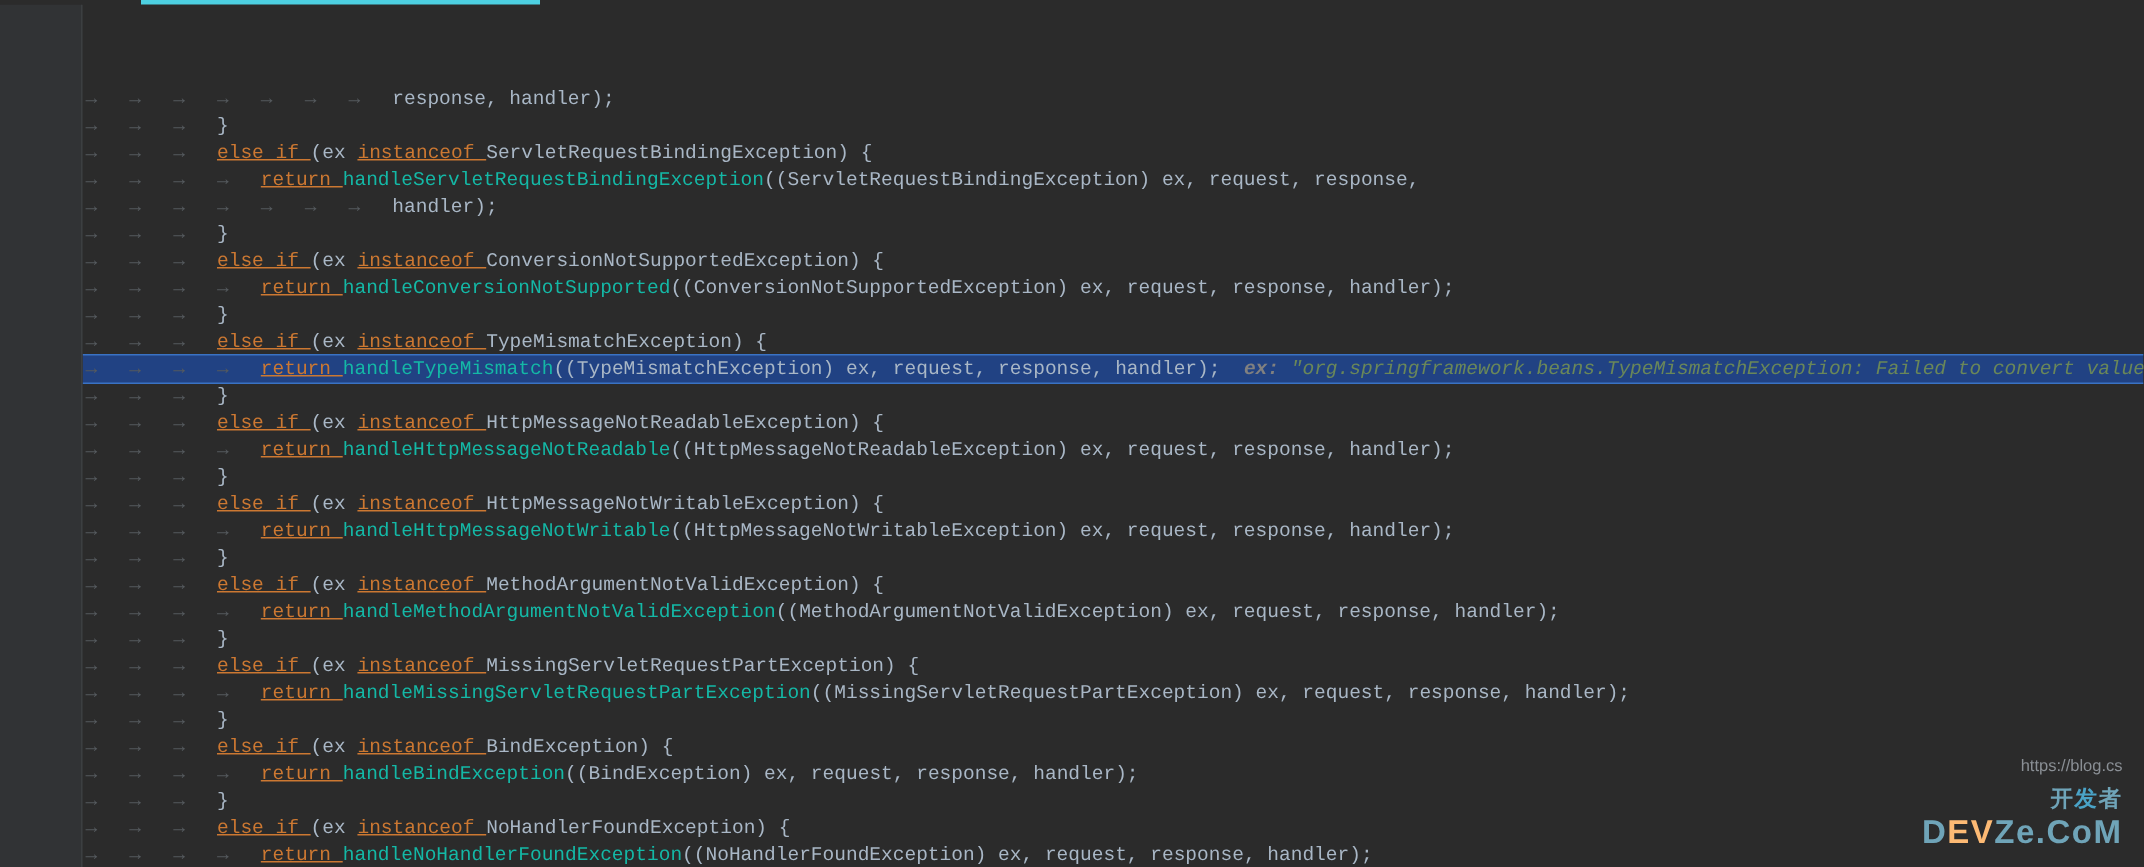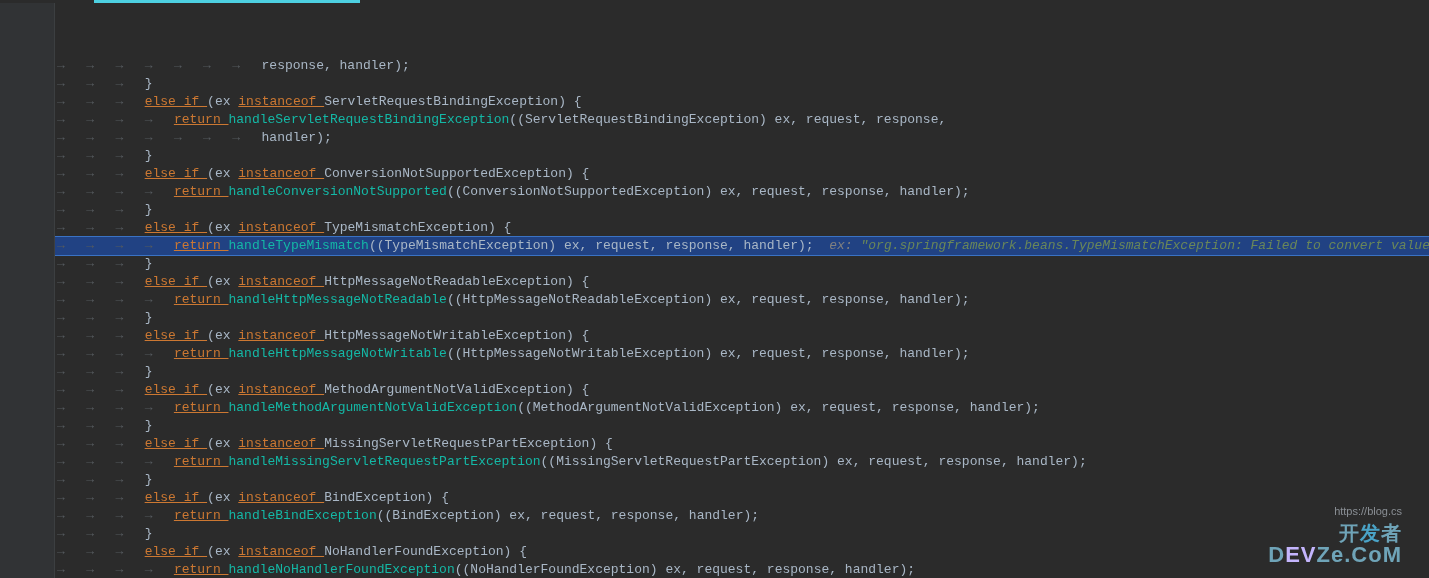--- a/index.html
+++ b/index.html
@@ -56,37 +56,37 @@
   }
   .arrow {
     color: #555a5e;
     letter-spacing: -2px;
   }
   .arrow::before { content: "→"; }
   .kw  { color: #cc7832; text-decoration: underline; }
   .id  { color: #a9b7c6; }
   .fn  { color: #14b8a6; }
   .p   { color: #a9b7c6; }
-  .com { color: #808080; font-style: italic; }
+  .com { color: #808080; font-style: italic; font-weight: bold; }
   .str { color: #6a8759; font-style: italic; }
 
   .watermark {
     position: absolute;
     bottom: 12px;
-    right: 27px;
+    right: 14px;
     font-family: Arial, sans-serif;
     text-align: right;
     color: #6fa4b8;
     z-index: 5;
   }
   .watermark .url { font-size: 11px; color: #8a8f95; display: block; margin-bottom: 2px; }
-  .watermark .l1 { font-size: 20px; font-weight: bold; letter-spacing: 1px; line-height: 22px; }
+  .watermark .l1 { font-size: 15px; font-weight: bold; letter-spacing: 1px; line-height: 22px; }
   .watermark .l2 { font-size: 22px; font-weight: bold; letter-spacing: 1px; line-height: 22px; }
   .watermark .l1 .big { color: #4aa3c7; }
-  .watermark .l2 .big { color: #c4b5fd; }
+  .watermark .l2 .big { color: #fdba74; }
 </style>
 </head>
 <body>
 
 <div class="tab-underline"></div>
 
 <div class="editor">
   <div class="gutter"></div>
   <div class="code" id="code-container"><div class="line"><span class="arrow"></span>   <span class="arrow"></span>   <span class="arrow"></span>   <span class="arrow"></span>   <span class="arrow"></span>   <span class="arrow"></span>   <span class="arrow"></span>   <span class="id">response</span><span class="p">, </span><span class="id">handler</span><span class="p">);</span></div><div class="line"><span class="arrow"></span>   <span class="arrow"></span>   <span class="arrow"></span>   <span class="p">}</span></div><div class="line"><span class="arrow"></span>   <span class="arrow"></span>   <span class="arrow"></span>   <span class="kw">else if </span><span class="p">(</span><span class="id">ex </span><span class="kw">instanceof </span><span class="id">ServletRequestBindingException</span><span class="p">) {</span></div><div class="line"><span class="arrow"></span>   <span class="arrow"></span>   <span class="arrow"></span>   <span class="arrow"></span>   <span class="kw">return </span><span class="fn">handleServletRequestBindingException</span><span class="p">((</span><span class="id">ServletRequestBindingException</span><span class="p">) </span><span class="id">ex</span><span class="p">, </span><span class="id">request</span><span class="p">, </span><span class="id">response</span><span class="p">,</span></div><div class="line"><span class="arrow"></span>   <span class="arrow"></span>   <span class="arrow"></span>   <span class="arrow"></span>   <span class="arrow"></span>   <span class="arrow"></span>   <span class="arrow"></span>   <span class="id">handler</span><span class="p">);</span></div><div class="line"><span class="arrow"></span>   <span class="arrow"></span>   <span class="arrow"></span>   <span class="p">}</span></div><div class="line"><span class="arrow"></span>   <span class="arrow"></span>   <span class="arrow"></span>   <span class="kw">else if </span><span class="p">(</span><span class="id">ex </span><span class="kw">instanceof </span><span class="id">ConversionNotSupportedException</span><span class="p">) {</span></div><div class="line"><span class="arrow"></span>   <span class="arrow"></span>   <span class="arrow"></span>   <span class="arrow"></span>   <span class="kw">return </span><span class="fn">handleConversionNotSupported</span><span class="p">((</span><span class="id">ConversionNotSupportedException</span><span class="p">) </span><span class="id">ex</span><span class="p">, </span><span class="id">request</span><span class="p">, </span><span class="id">response</span><span class="p">, </span><span class="id">handler</span><span class="p">);</span></div><div class="line"><span class="arrow"></span>   <span class="arrow"></span>   <span class="arrow"></span>   <span class="p">}</span></div><div class="line"><span class="arrow"></span>   <span class="arrow"></span>   <span class="arrow"></span>   <span class="kw">else if </span><span class="p">(</span><span class="id">ex </span><span class="kw">instanceof </span><span class="id">TypeMismatchException</span><span class="p">) {</span></div><div class="line highlight"><span class="arrow"></span>   <span class="arrow"></span>   <span class="arrow"></span>   <span class="arrow"></span>   <span class="kw">return </span><span class="fn">handleTypeMismatch</span><span class="p">((</span><span class="id">TypeMismatchException</span><span class="p">) </span><span class="id">ex</span><span class="p">, </span><span class="id">request</span><span class="p">, </span><span class="id">response</span><span class="p">, </span><span class="id">handler</span><span class="p">);  </span><span class="com">ex: </span><span class="str">"org.springframework.beans.TypeMismatchException: Failed to convert value o</span></div><div class="line"><span class="arrow"></span>   <span class="arrow"></span>   <span class="arrow"></span>   <span class="p">}</span></div><div class="line"><span class="arrow"></span>   <span class="arrow"></span>   <span class="arrow"></span>   <span class="kw">else if </span><span class="p">(</span><span class="id">ex </span><span class="kw">instanceof </span><span class="id">HttpMessageNotReadableException</span><span class="p">) {</span></div><div class="line"><span class="arrow"></span>   <span class="arrow"></span>   <span class="arrow"></span>   <span class="arrow"></span>   <span class="kw">return </span><span class="fn">handleHttpMessageNotReadable</span><span class="p">((</span><span class="id">HttpMessageNotReadableException</span><span class="p">) </span><span class="id">ex</span><span class="p">, </span><span class="id">request</span><span class="p">, </span><span class="id">response</span><span class="p">, </span><span class="id">handler</span><span class="p">);</span></div><div class="line"><span class="arrow"></span>   <span class="arrow"></span>   <span class="arrow"></span>   <span class="p">}</span></div><div class="line"><span class="arrow"></span>   <span class="arrow"></span>   <span class="arrow"></span>   <span class="kw">else if </span><span class="p">(</span><span class="id">ex </span><span class="kw">instanceof </span><span class="id">HttpMessageNotWritableException</span><span class="p">) {</span></div><div class="line"><span class="arrow"></span>   <span class="arrow"></span>   <span class="arrow"></span>   <span class="arrow"></span>   <span class="kw">return </span><span class="fn">handleHttpMessageNotWritable</span><span class="p">((</span><span class="id">HttpMessageNotWritableException</span><span class="p">) </span><span class="id">ex</span><span class="p">, </span><span class="id">request</span><span class="p">, </span><span class="id">response</span><span class="p">, </span><span class="id">handler</span><span class="p">);</span></div><div class="line"><span class="arrow"></span>   <span class="arrow"></span>   <span class="arrow"></span>   <span class="p">}</span></div><div class="line"><span class="arrow"></span>   <span class="arrow"></span>   <span class="arrow"></span>   <span class="kw">else if </span><span class="p">(</span><span class="id">ex </span><span class="kw">instanceof </span><span class="id">MethodArgumentNotValidException</span><span class="p">) {</span></div><div class="line"><span class="arrow"></span>   <span class="arrow"></span>   <span class="arrow"></span>   <span class="arrow"></span>   <span class="kw">return </span><span class="fn">handleMethodArgumentNotValidException</span><span class="p">((</span><span class="id">MethodArgumentNotValidException</span><span class="p">) </span><span class="id">ex</span><span class="p">, </span><span class="id">request</span><span class="p">, </span><span class="id">response</span><span class="p">, </span><span class="id">handler</span><span class="p">);</span></div><div class="line"><span class="arrow"></span>   <span class="arrow"></span>   <span class="arrow"></span>   <span class="p">}</span></div><div class="line"><span class="arrow"></span>   <span class="arrow"></span>   <span class="arrow"></span>   <span class="kw">else if </span><span class="p">(</span><span class="id">ex </span><span class="kw">instanceof </span><span class="id">MissingServletRequestPartException</span><span class="p">) {</span></div><div class="line"><span class="arrow"></span>   <span class="arrow"></span>   <span class="arrow"></span>   <span class="arrow"></span>   <span class="kw">return </span><span class="fn">handleMissingServletRequestPartException</span><span class="p">((</span><span class="id">MissingServletRequestPartException</span><span class="p">) </span><span class="id">ex</span><span class="p">, </span><span class="id">request</span><span class="p">, </span><span class="id">response</span><span class="p">, </span><span class="id">handler</span><span class="p">);</span></div><div class="line"><span class="arrow"></span>   <span class="arrow"></span>   <span class="arrow"></span>   <span class="p">}</span></div><div class="line"><span class="arrow"></span>   <span class="arrow"></span>   <span class="arrow"></span>   <span class="kw">else if </span><span class="p">(</span><span class="id">ex </span><span class="kw">instanceof </span><span class="id">BindException</span><span class="p">) {</span></div><div class="line"><span class="arrow"></span>   <span class="arrow"></span>   <span class="arrow"></span>   <span class="arrow"></span>   <span class="kw">return </span><span class="fn">handleBindException</span><span class="p">((</span><span class="id">BindException</span><span class="p">) </span><span class="id">ex</span><span class="p">, </span><span class="id">request</span><span class="p">, </span><span class="id">response</span><span class="p">, </span><span class="id">handler</span><span class="p">);</span></div><div class="line"><span class="arrow"></span>   <span class="arrow"></span>   <span class="arrow"></span>   <span class="p">}</span></div><div class="line"><span class="arrow"></span>   <span class="arrow"></span>   <span class="arrow"></span>   <span class="kw">else if </span><span class="p">(</span><span class="id">ex </span><span class="kw">instanceof </span><span class="id">NoHandlerFoundException</span><span class="p">) {</span></div><div class="line"><span class="arrow"></span>   <span class="arrow"></span>   <span class="arrow"></span>   <span class="arrow"></span>   <span class="kw">return </span><span class="fn">handleNoHandlerFoundException</span><span class="p">((</span><span class="id">NoHandlerFoundException</span><span class="p">) </span><span class="id">ex</span><span class="p">, </span><span class="id">request</span><span class="p">, </span><span class="id">response</span><span class="p">, </span><span class="id">handler</span><span class="p">);</span></div></div>
 </div>

